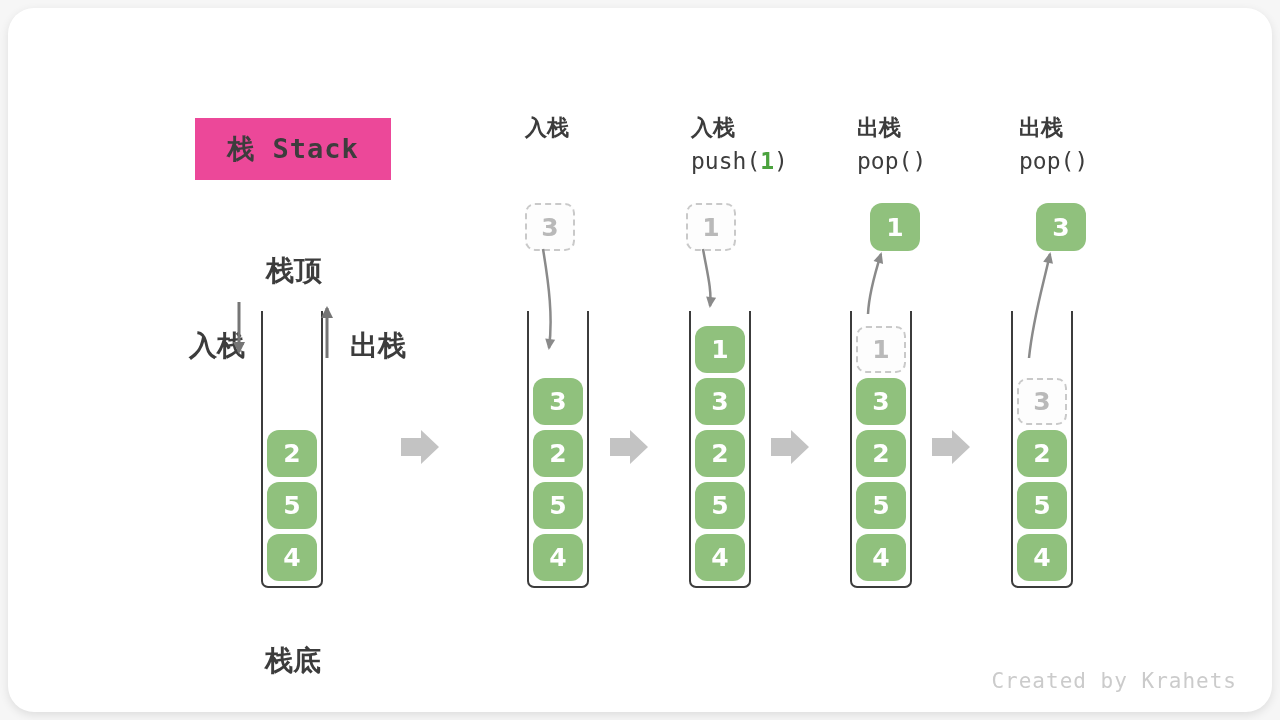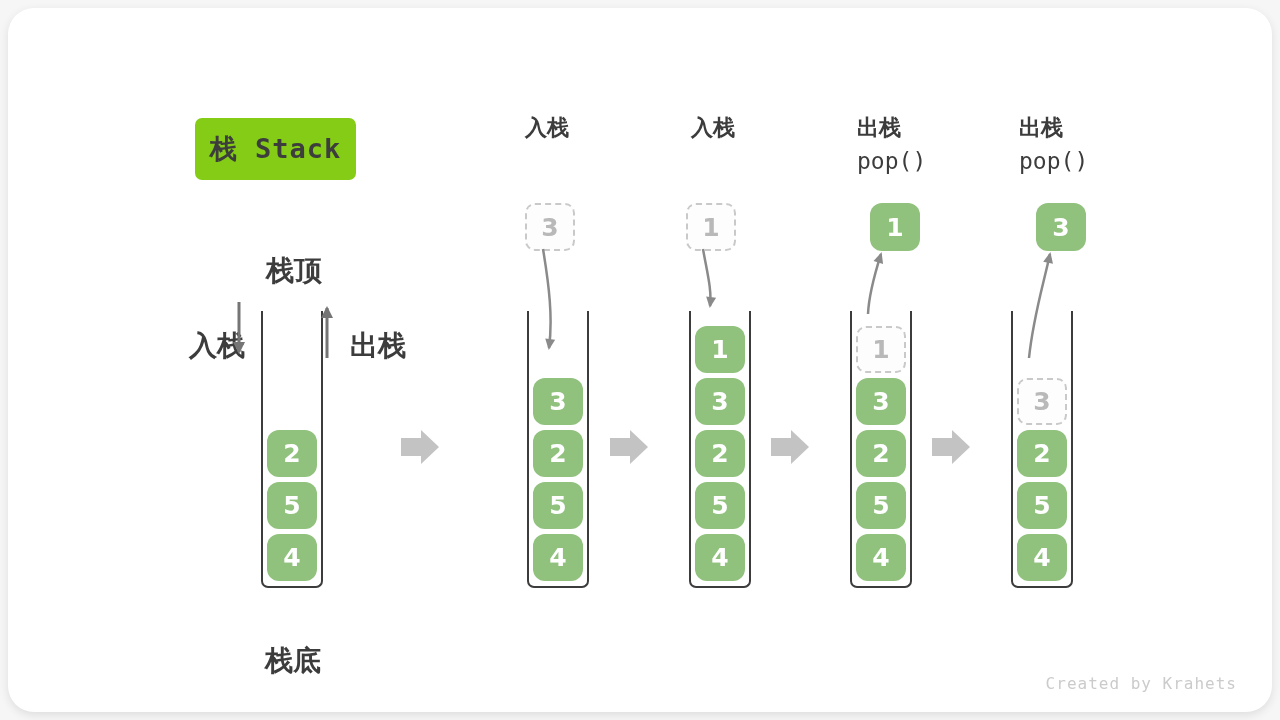--- a/index.html
+++ b/index.html
@@ -9,22 +9,22 @@
     font-family:"DejaVu Sans","Liberation Sans",sans-serif;
   }
   .card{
     position:absolute;left:8px;top:8px;right:8px;bottom:8px;
     background:#ffffff;border-radius:26px;
     box-shadow:0 3px 10px rgba(0,0,0,.10);
   }
   .abs{position:absolute;}
   
   .title-box{
-    left:187px;top:110px;width:161px;height:62px;
-    background:#84cc16;border-radius:7px;
+    left:187px;top:110px;width:196px;height:62px;
+    background:#ec4899;border-radius:0;
     display:flex;align-items:center;justify-content:center;
     font-family:"DejaVu Sans Mono","Liberation Mono",monospace;
     font-size:27px;font-weight:600;color:#3d3d3d;letter-spacing:1px;
   }
   
   .op-header{top:105px;width:170px;}
   .op-label{font-size:22px;font-weight:bold;color:#3c3c3c;line-height:30px;}
   .op-code{
     font-family:"DejaVu Sans Mono","Liberation Mono",monospace;
     font-size:23px;color:#3c3c3c;line-height:36px;
@@ -48,21 +48,21 @@
   }
   .cell.ghost{
     background:#fdfdfd;border:2.2px dashed #c9c9c9;border-radius:10px;
     color:#b9b9b9;font-weight:bold;
   }
   .cell.float{position:absolute;top:195px;height:48px;}
   
   .watermark{
     right:35px;bottom:19px;
     font-family:"DejaVu Sans Mono","Liberation Mono",monospace;
-    font-size:16px;color:#cbcbcb;letter-spacing:1px;
+    font-size:21px;color:#cbcbcb;letter-spacing:1px;
   }
   svg.overlay{position:absolute;left:0;top:0;pointer-events:none;}
 </style>
 </head>
 <body>
 
 <div class="card">
 
   <div class="abs title-box">栈 Stack</div>
 
@@ -70,20 +70,21 @@
   <div class="abs side-label" style="left:257px;top:634px;">栈底</div>
   <div class="abs side-label" style="left:181px;top:319px;">入栈</div>
   <div class="abs side-label" style="left:342px;top:319px;">出栈</div>
 
   <div id="headers">
       <div class="abs op-header" style="left: 517px;">
         <div class="op-label">入栈</div>
       </div>
       <div class="abs op-header" style="left: 683px;">
         <div class="op-label">入栈</div>
+        <div class="op-code"><span class="pre">push(</span><span class="arg">1</span><span class="post">)</span></div>
       </div>
       <div class="abs op-header" style="left: 849px;">
         <div class="op-label">出栈</div>
         <div class="op-code"><span class="pre">pop(</span><span class="arg"></span><span class="post">)</span></div>
       </div>
       <div class="abs op-header" style="left: 1011px;">
         <div class="op-label">出栈</div>
         <div class="op-code"><span class="pre">pop(</span><span class="arg"></span><span class="post">)</span></div>
       </div>
     </div>

